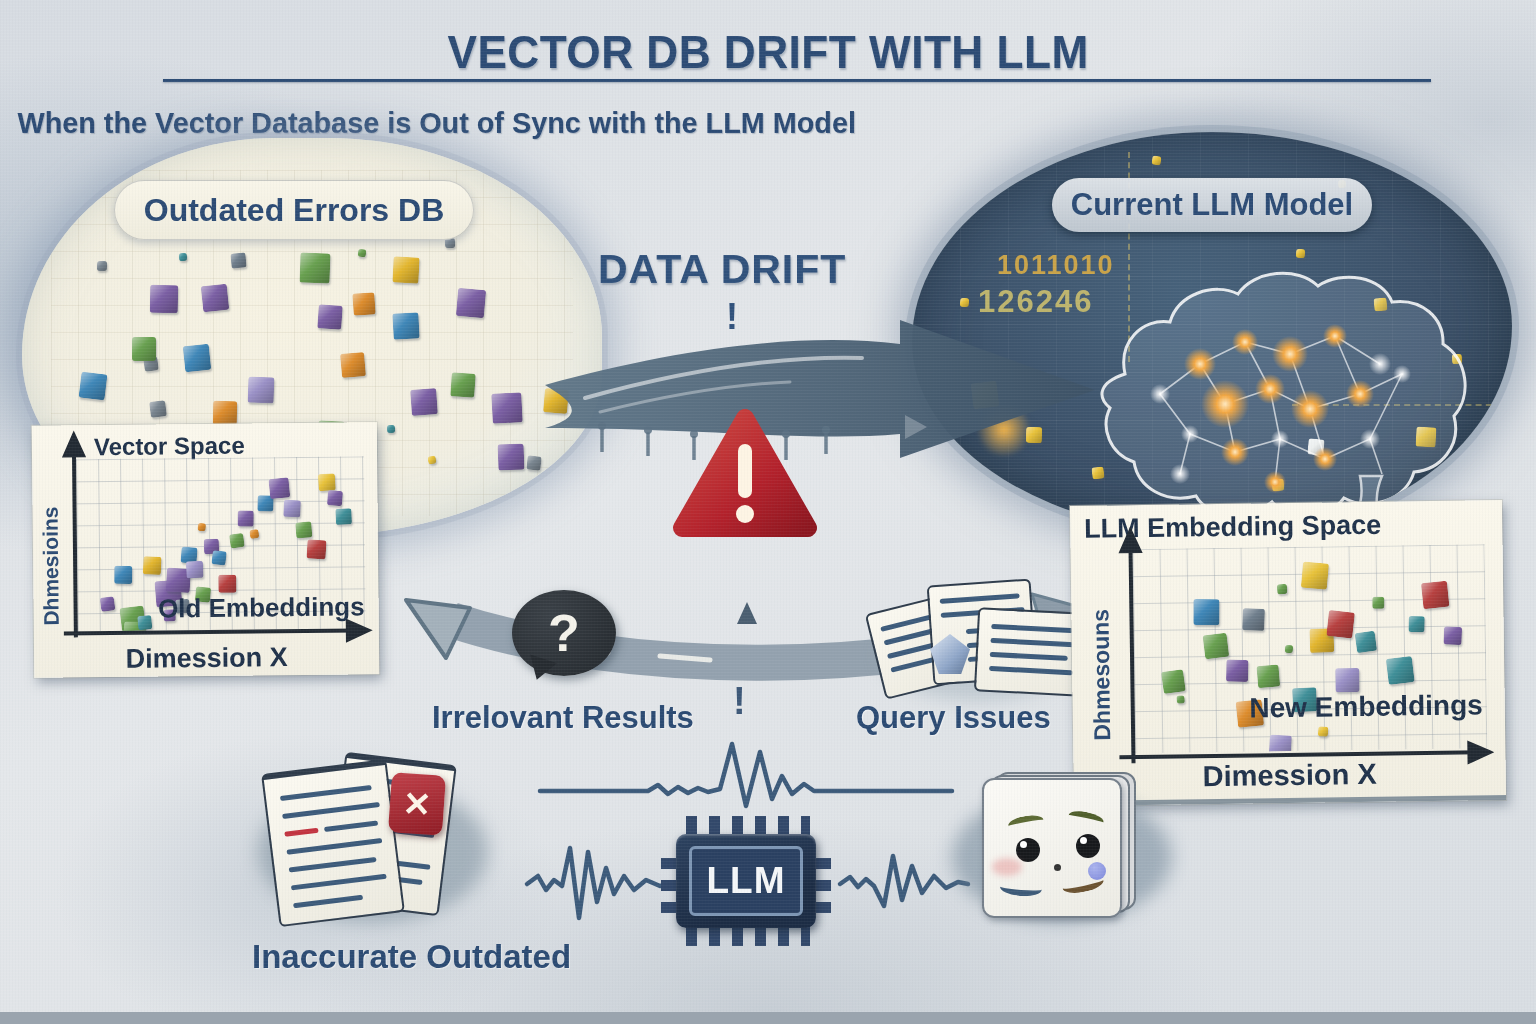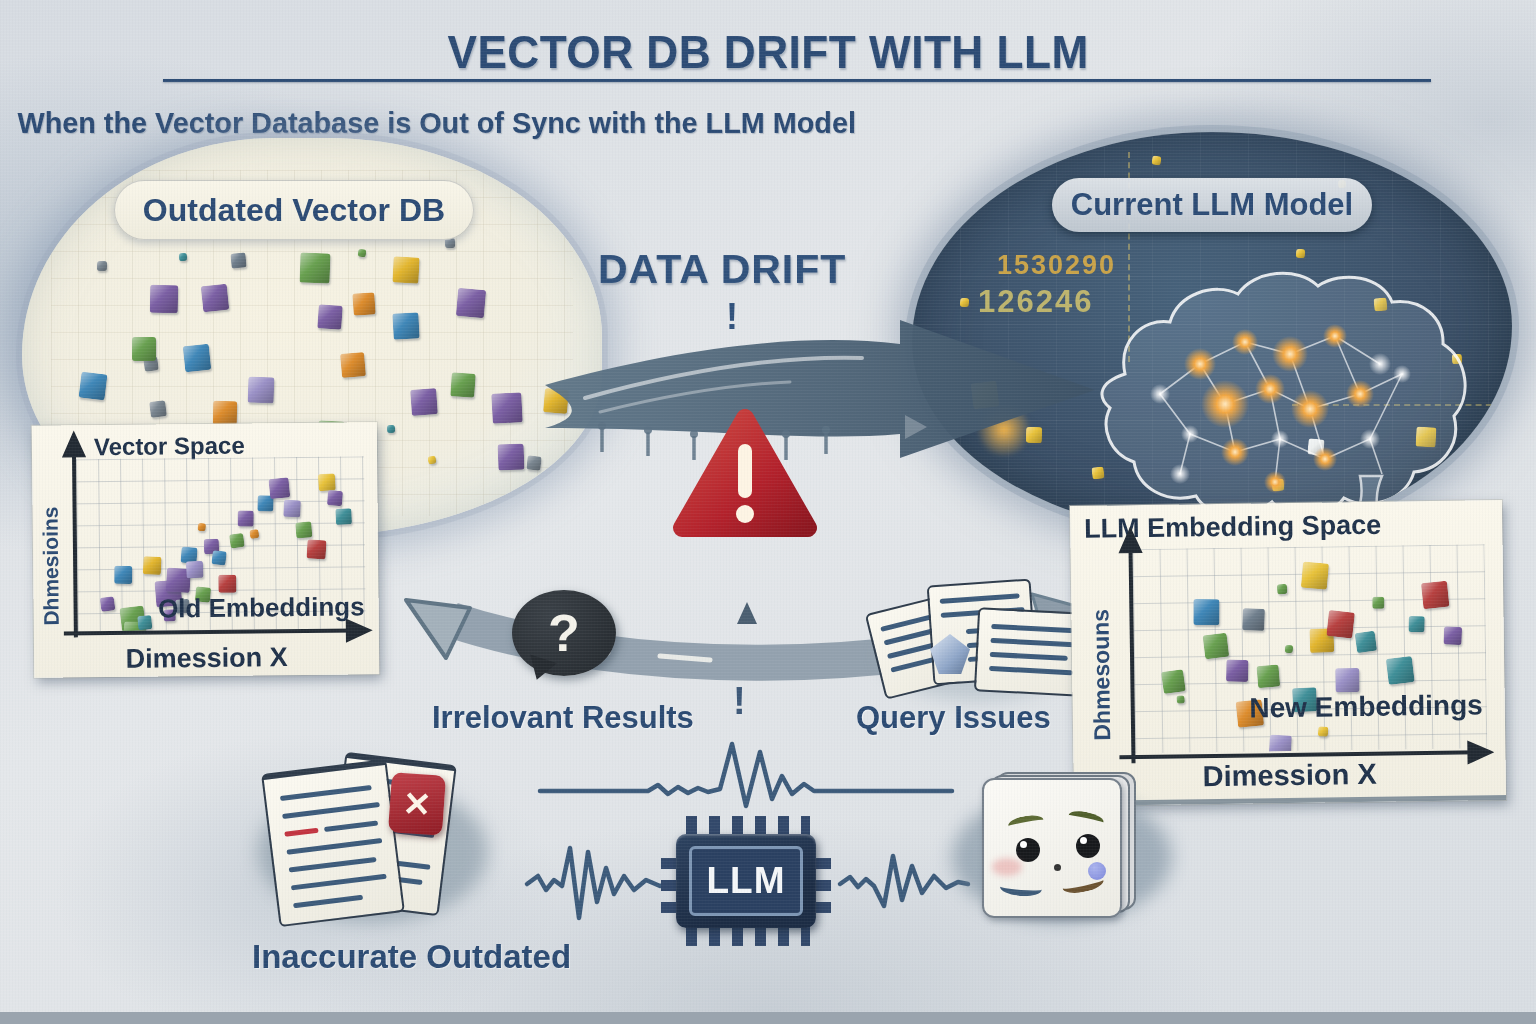--- a/index.html
+++ b/index.html
@@ -179,21 +179,21 @@
         <div class="cube" style="left: 90%; top: 63%; width: 24px; height: 24px; background: linear-gradient(135deg, rgba(255, 255, 255, 0.5), rgba(255, 255, 255, 0) 42%, rgba(0, 0, 0, 0.28)), rgb(227, 182, 46); transform: rotate(5deg);"></div>
         <div class="cube" style="left: 82%; top: 77%; width: 26px; height: 26px; background: linear-gradient(135deg, rgba(255, 255, 255, 0.5), rgba(255, 255, 255, 0) 42%, rgba(0, 0, 0, 0.28)), rgb(123, 95, 164); transform: rotate(-2deg);"></div>
         <div class="cube" style="left: 87%; top: 80%; width: 14px; height: 14px; background: linear-gradient(135deg, rgba(255, 255, 255, 0.5), rgba(255, 255, 255, 0) 42%, rgba(0, 0, 0, 0.28)), rgb(121, 133, 143); transform: rotate(6deg);"></div>
         <div class="cube" style="left: 63%; top: 72%; width: 8px; height: 8px; background: linear-gradient(135deg, rgba(255, 255, 255, 0.5), rgba(255, 255, 255, 0) 42%, rgba(0, 0, 0, 0.28)), rgb(63, 143, 152); transform: rotate(-1deg);"></div>
         <div class="cube" style="left: 44%; top: 75%; width: 8px; height: 8px; background: linear-gradient(135deg, rgba(255, 255, 255, 0.5), rgba(255, 255, 255, 0) 42%, rgba(0, 0, 0, 0.28)), rgb(104, 160, 79); transform: rotate(7deg);"></div>
         <div class="cube" style="left: 57%; top: 83%; width: 10px; height: 10px; background: linear-gradient(135deg, rgba(255, 255, 255, 0.5), rgba(255, 255, 255, 0) 42%, rgba(0, 0, 0, 0.28)), rgb(63, 135, 184); transform: rotate(0deg);"></div>
         <div class="cube" style="left: 70%; top: 80%; width: 8px; height: 8px; background: linear-gradient(135deg, rgba(255, 255, 255, 0.5), rgba(255, 255, 255, 0) 42%, rgba(0, 0, 0, 0.28)), rgb(232, 194, 58); transform: rotate(-7deg);"></div>
         <div class="cube" style="left: 13%; top: 31%; width: 10px; height: 10px; background: linear-gradient(135deg, rgba(255, 255, 255, 0.5), rgba(255, 255, 255, 0) 42%, rgba(0, 0, 0, 0.28)), rgb(121, 133, 143); transform: rotate(1deg);"></div>
       </div>
     <div class="pill">
-        <span>Outdated Vector DB</span>
+        <span>Outdated Errors DB</span>
       </div>
   </div>
 
   <div class="abs circle">
     <div class="grid"></div>
     <div class="dash-v"></div>
     <div class="dash-h"></div>
     <div id="circle-accents">
         <div class="cube" style="left: 10%; top: 62%; width: 26px; height: 26px; background: linear-gradient(135deg, rgba(255, 255, 255, 0.5), rgba(255, 255, 255, 0) 42%, rgba(0, 0, 0, 0.28)), rgb(232, 194, 58); transform: rotate(-7deg);"></div>
         <div class="cube" style="left: 19%; top: 73%; width: 16px; height: 16px; background: linear-gradient(135deg, rgba(255, 255, 255, 0.5), rgba(255, 255, 255, 0) 42%, rgba(0, 0, 0, 0.28)), rgb(232, 194, 58); transform: rotate(1deg);"></div>
@@ -202,21 +202,21 @@
         <div class="cube" style="left: 77%; top: 41%; width: 13px; height: 13px; background: linear-gradient(135deg, rgba(255, 255, 255, 0.5), rgba(255, 255, 255, 0) 42%, rgba(0, 0, 0, 0.28)), rgb(232, 194, 58); transform: rotate(-5deg);"></div>
         <div class="cube" style="left: 84%; top: 73%; width: 20px; height: 20px; background: linear-gradient(135deg, rgba(255, 255, 255, 0.5), rgba(255, 255, 255, 0) 42%, rgba(0, 0, 0, 0.28)), rgb(232, 194, 58); transform: rotate(3deg);"></div>
         <div class="cube" style="left: 60%; top: 86%; width: 12px; height: 12px; background: linear-gradient(135deg, rgba(255, 255, 255, 0.5), rgba(255, 255, 255, 0) 42%, rgba(0, 0, 0, 0.28)), rgb(232, 194, 58); transform: rotate(-4deg);"></div>
         <div class="cube" style="left: 8%; top: 41%; width: 9px; height: 9px; background: linear-gradient(135deg, rgba(255, 255, 255, 0.5), rgba(255, 255, 255, 0) 42%, rgba(0, 0, 0, 0.28)), rgb(232, 194, 58); transform: rotate(4deg);"></div>
         <div class="cube" style="left: 71%; top: 12%; width: 8px; height: 8px; background: linear-gradient(135deg, rgba(255, 255, 255, 0.5), rgba(255, 255, 255, 0) 42%, rgba(0, 0, 0, 0.28)), rgb(232, 194, 58); transform: rotate(-3deg);"></div>
         <div class="cube" style="left: 66%; top: 76%; width: 16px; height: 16px; background: linear-gradient(135deg, rgba(255, 255, 255, 0.5), rgba(255, 255, 255, 0) 42%, rgba(0, 0, 0, 0.28)), rgb(242, 242, 238); transform: rotate(5deg);"></div>
         <div class="cube" style="left: 90%; top: 55%; width: 10px; height: 10px; background: linear-gradient(135deg, rgba(255, 255, 255, 0.5), rgba(255, 255, 255, 0) 42%, rgba(0, 0, 0, 0.28)), rgb(232, 194, 58); transform: rotate(-2deg);"></div>
         <div class="cube" style="left: 40%; top: 6%; width: 9px; height: 9px; background: linear-gradient(135deg, rgba(255, 255, 255, 0.5), rgba(255, 255, 255, 0) 42%, rgba(0, 0, 0, 0.28)), rgb(232, 194, 58); transform: rotate(6deg);"></div>
       </div>
     <div class="glow-orange"></div>
-    <span class="binary b1">1530290</span>
+    <span class="binary b1">1011010</span>
     <span class="binary b2">126246</span>
 
     <svg width="470" height="300" viewBox="0 0 470 300" style="position:absolute;left:118px;top:92px;">
       <defs>
         <radialGradient id="nodeGlow" cx="50%" cy="50%" r="50%">
           <stop offset="0%" stop-color="#ffe9bf"></stop>
             <stop offset="35%" stop-color="#f3a843"></stop>
           <stop offset="100%" stop-color="rgba(243,168,67,0)"></stop>
         </radialGradient>
         <radialGradient id="nodeWhite" cx="50%" cy="50%" r="50%">

